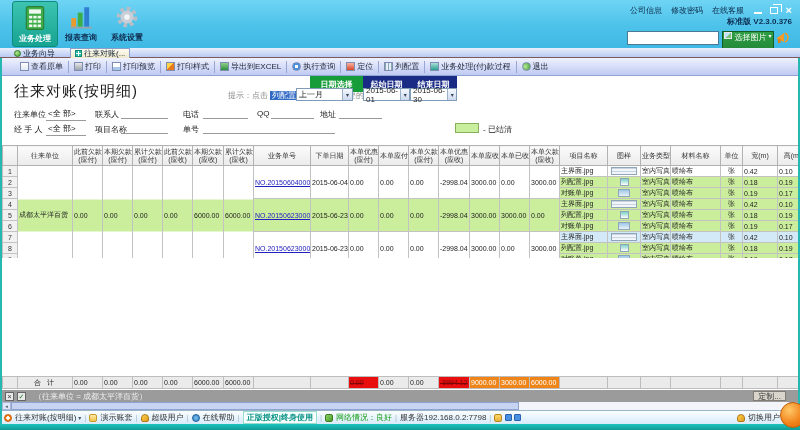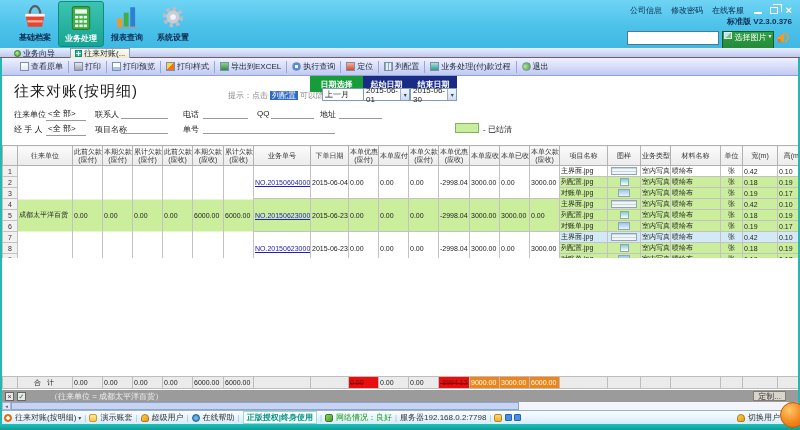--- a/index.html
+++ b/index.html
@@ -61,21 +61,21 @@
   
   #page-title{position:absolute;left:14px;top:82px;font-size:15px;color:#1d1d1d;letter-spacing:1px}
   #hint{position:absolute;left:228px;top:90px;font-size:8px;color:#8a8a8a}
   #hint .hlink{background:#316ac5;color:#fff;padding:0 2px;margin:0 2px;cursor:pointer}
   .dhdr{position:absolute;top:76px;height:16px;color:#fff;font-size:8px;display:flex;align-items:center;justify-content:center;font-weight:bold}
   #dh-pick{left:310px;width:53px;background:#169c38}
   #dh-start{left:363px;width:47px;background:#1a2b86}
   #dh-end{left:410px;width:47px;background:#1a2b86}
   .combo{position:absolute;top:88px;height:13px;background:#fff;border:1px solid #7f9db9;font-size:8px;display:flex;align-items:center;padding-left:2px;cursor:pointer}
   .combo .cmb-arrow{margin-left:auto;width:10px;height:100%;background:linear-gradient(#f4f8ff,#cdd9ee);border-left:1px solid #9ab0c8;display:flex;align-items:center;justify-content:center;font-size:6px;color:#345}
-  #cmb-preset{left:322px;width:57px}
+  #cmb-preset{left:296px;width:57px}
   #cmb-start{left:363px;width:47px}
   #cmb-end{left:410px;width:47px}
   .flabel{position:absolute;font-size:8px;color:#222;white-space:nowrap}
   .fline{position:absolute;height:11px;border-bottom:1px solid #9a9a9a}
   .fvalue{position:absolute;font-size:8px;color:#222;border-bottom:1px solid #9a9a9a;padding:0 2px 1px 2px}
   #radio-box{position:absolute;left:340px;top:121px;width:106px;height:15px;border:1px solid #7f9db9;display:flex;align-items:center;gap:4px;padding:0 3px;font-size:8px}
   .radio{display:inline-block;width:7px;height:7px;border:1px solid #445;border-radius:50%;background:#fff;vertical-align:-1px;margin-right:1px}
   .radio.sel{position:relative}
   .radio.sel::after{content:"";position:absolute;left:1.5px;top:1.5px;width:3px;height:3px;background:#111;border-radius:50%}
   .ritem{display:inline-flex;align-items:center;cursor:pointer;white-space:nowrap}
@@ -103,21 +103,21 @@
   .thumb.med{width:12px;height:8px;background:linear-gradient(180deg,#9ec7e8,#e8f2fa)}
   .tcell{background:#ebebeb;height:12px;font-size:7px;text-align:left;padding:0 1px;border-color:#bdbdbd}
   .tcell.lbl{text-align:center;letter-spacing:2px;color:#222}
   .tcell.red{background:#e90f0f;color:#7a0808;text-decoration:line-through}
   .tcell.orange{background:#ef8418;color:#fff}
 
   
   #graybar{position:absolute;left:2px;top:390px;width:796px;height:12px;background:#9b9b9b;display:flex;align-items:center;font-size:8px;color:#efefef}
   .gb-box{width:9px;height:9px;background:#e8e8e8;border:1px solid #666;margin-left:3px;display:flex;align-items:center;justify-content:center;font-size:7px;color:#333;cursor:pointer;line-height:7px}
   .gb-box.chk{color:#1c7a2e}
-  #gb-text{margin-left:24px}
+  #gb-text{margin-left:8px}
   #gb-custom{margin-left:auto;margin-right:12px;background:#d9d5cd;border:1px solid #807c74;color:#333;font-size:8px;padding:0 4px;height:10px;line-height:9px;cursor:pointer}
   #hscroll{position:absolute;left:2px;top:402px;width:796px;height:8px;background:#f3f5fa}
   .sbtn{position:absolute;top:0;width:9px;height:8px;background:#dfe7f8;border:1px solid #a8b4d8;font-size:5px;color:#456;display:flex;align-items:center;justify-content:center;cursor:pointer}
   #sb-left{left:0}
   #sb-right{right:0}
   #sb-thumb{position:absolute;left:9px;top:0;width:508px;height:8px;background:#c6d3f1;border:1px solid #8fa3d0;cursor:pointer}
 
   
   #statusbar{position:absolute;left:0;top:410px;width:800px;height:14px;
     background:linear-gradient(180deg,#fafdff,#d7ebfa);border-top:1px solid #9ab4c8;
@@ -142,29 +142,20 @@
   #edge-l{position:absolute;left:0;top:58px;width:2px;height:366px;background:#25b8b2}
   #edge-r{position:absolute;right:0;top:58px;width:2px;height:366px;background:#25b8b2}
 </style>
 </head>
 <body>
 
 <div id="screen">
 
   <div id="titlebar">
     <div id="mainnav">
-      <div class="nav-item">
-        <svg class="nico" viewBox="0 0 24 24">
-          <path d="M7 10 C7 4 10 2 12 2 C14 2 17 4 17 10" fill="none" stroke="#5a5a5a" stroke-width="2"></path>
-          <path d="M3 9 h18 l-2.5 12 h-13 z" fill="#e8452c"></path>
-          <rect x="3" y="9" width="18" height="2.6" fill="#f7f7f7"></rect>
-          <rect x="5" y="15" width="14" height="2" fill="#f7b2a4"></rect>
-        </svg>
-        <span class="nlabel">基础档案</span>
-      </div>
       <div class="nav-item active">
         <svg class="nico" viewBox="0 0 24 24">
           <rect x="4" y="1.5" width="16" height="21" rx="2" fill="#3fae49" stroke="#2c7d34"></rect>
           <rect x="6.5" y="4" width="11" height="4" fill="#eef8ee"></rect>
           <g fill="#eef8ee">
             <rect x="6.5" y="10" width="3" height="2.4"></rect>
               <rect x="10.5" y="10" width="3" height="2.4"></rect>
               <rect x="14.5" y="10" width="3" height="2.4"></rect>
             <rect x="6.5" y="14" width="3" height="2.4"></rect>
               <rect x="10.5" y="14" width="3" height="2.4"></rect>

